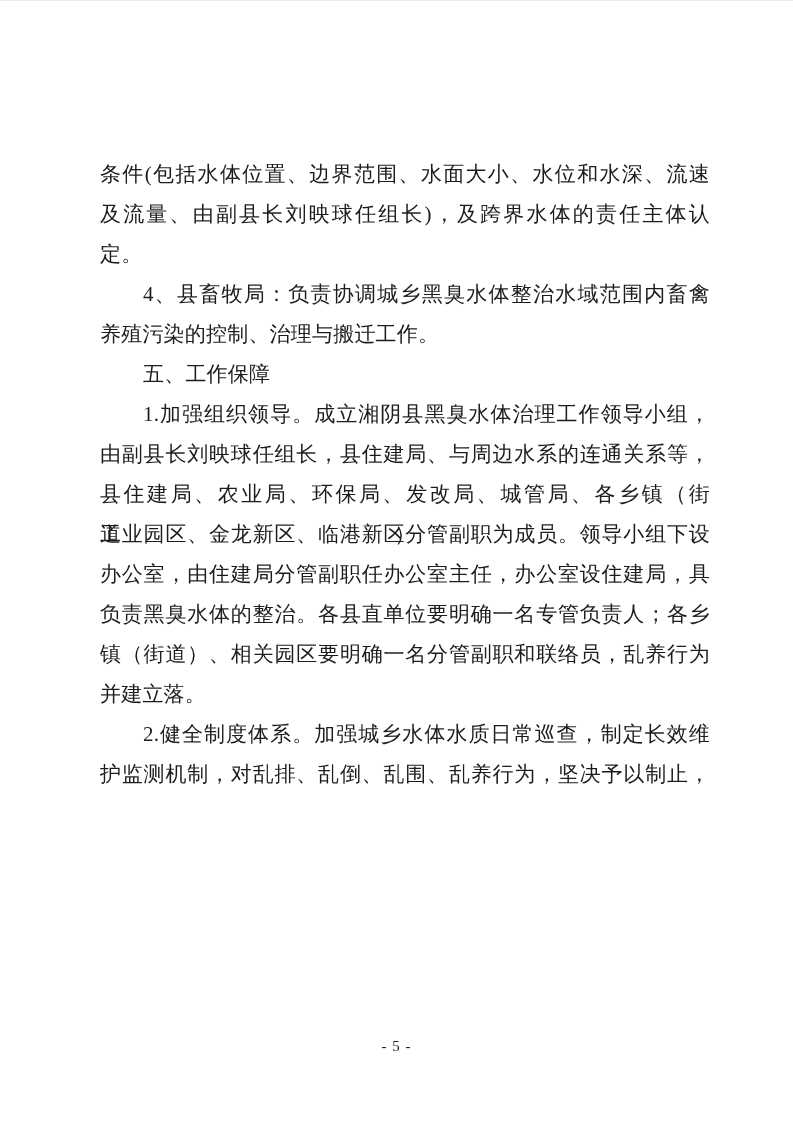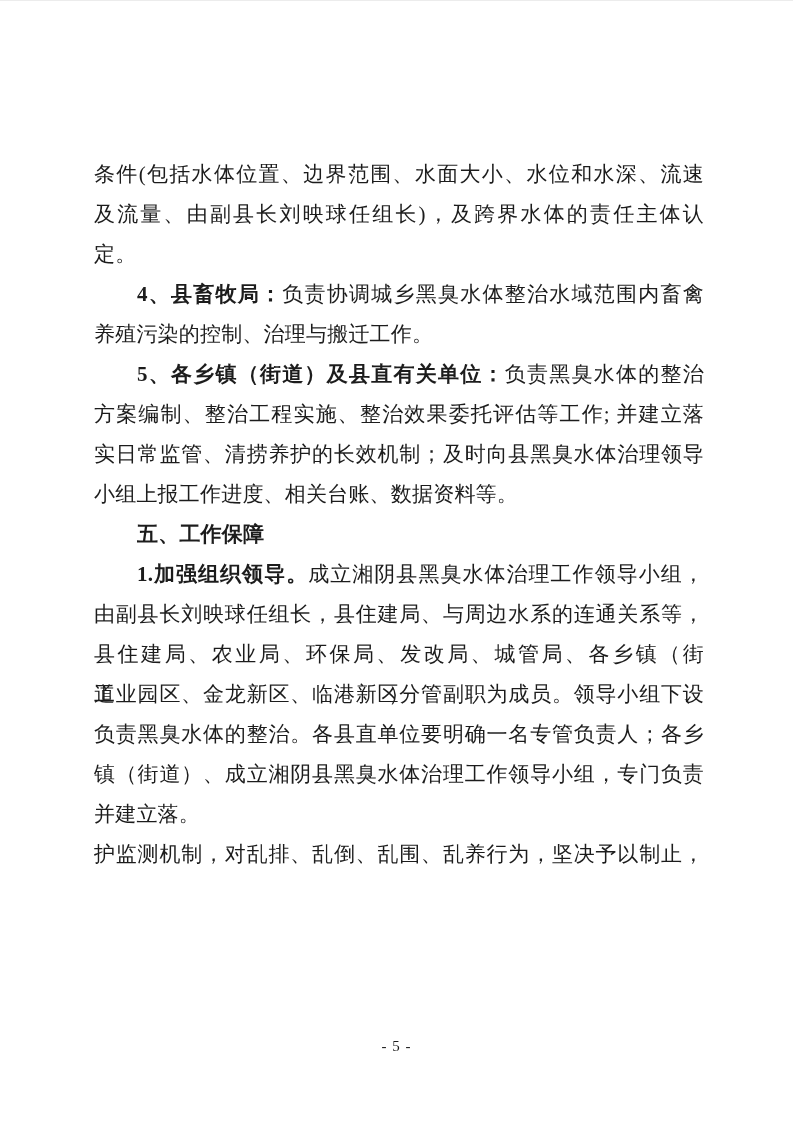--- a/index.html
+++ b/index.html
@@ -12,41 +12,41 @@
     width: 793px;
     height: 1122px;
     background: #ffffff;
     overflow: hidden;
     border-top: 1px solid #ececec;
     font-family: "Liberation Serif", "DejaVu Serif", serif;
     color: #1c1c1c;
   }
   .doc-body {
     position: absolute;
-    left: 94px;
+    left: 100px;
     top: 153px;
     width: 610px;
     font-size: 21px;
     letter-spacing: 0.2px;
   }
   .paragraph { margin: 0; padding: 0; }
   .line {
     height: 40px;
     line-height: 40px;
     text-align: justify;
     text-align-last: left;
     -moz-text-align-last: left;
   }
   .line.fill {
     text-align-last: justify;
     -moz-text-align-last: justify;
   }
   .line.indent { text-indent: 43px; }
   .run { font-weight: normal; }
-  .run.bold { font-weight: 700; }
+  .run.bold { font-weight: 400; }
   .page-footer {
     position: absolute;
     left: 0;
     top: 1034px;
     width: 793px;
     height: 22px;
     line-height: 22px;
     text-align: center;
     font-size: 15px;
     letter-spacing: 1px;
@@ -61,35 +61,31 @@
       <div class="paragraph">
         <div class="line fill"><span class="run">条件(包括水体位置、边界范围、水面大小、水位和水深、流速</span></div>
         <div class="line fill"><span class="run">及流量、由副县长刘映球任组长)，及跨界水体的责任主体认</span></div>
         <div class="line"><span class="run">定。</span></div>
       </div>
       <div class="paragraph">
         <div class="line fill indent"><span class="run bold">4、县畜牧局：</span><span class="run">负责协调城乡黑臭水体整治水域范围内畜禽</span></div>
         <div class="line"><span class="run">养殖污染的控制、治理与搬迁工作。</span></div>
       </div>
       <div class="paragraph">
-        <div class="line fill indent"><span class="run bold">5、各乡镇（街道）及县直有关单位：</span><span class="run">负责黑臭水体的整治</span></div>
-        <div class="line fill"><span class="run">方案编制、整治工程实施、整治效果委托评估等工作; 并建立落</span></div>
-        <div class="line fill"><span class="run">实日常监管、清捞养护的长效机制；及时向县黑臭水体治理领导</span></div>
-        <div class="line"><span class="run">小组上报工作进度、相关台账、数据资料等。</span></div>
-      </div>
-      <div class="paragraph">
         <div class="line indent"><span class="run bold">五、工作保障</span></div>
       </div>
       <div class="paragraph">
         <div class="line fill indent"><span class="run bold">1.加强组织领导。</span><span class="run">成立湘阴县黑臭水体治理工作领导小组，</span></div>
         <div class="line fill"><span class="run">由副县长刘映球任组长，县住建局、与周边水系的连通关系等，</span></div>
         <div class="line fill"><span class="run">县住建局、农业局、环保局、发改局、城管局、各乡镇（街道）、</span></div>
         <div class="line fill"><span class="run">工业园区、金龙新区、临港新区分管副职为成员。领导小组下设</span></div>
+        <div class="line fill"><span class="run">办公室，由住建局分管副职任办公室主任，办公室设住建局，具</span></div>
         <div class="line fill"><span class="run">负责黑臭水体的整治。各县直单位要明确一名专管负责人；各乡</span></div>
-        <div class="line fill"><span class="run">镇（街道）、成立湘阴县黑臭水体治理工作领导小组，专门负责</span></div>
+        <div class="line fill"><span class="run">镇（街道）、相关园区要明确一名分管副职和联络员，乱养行为</span></div>
         <div class="line"><span class="run">并建立落。</span></div>
       </div>
       <div class="paragraph">
+        <div class="line fill indent"><span class="run bold">2.健全制度体系。</span><span class="run">加强城乡水体水质日常巡查，制定长效维</span></div>
         <div class="line fill"><span class="run">护监测机制，对乱排、乱倒、乱围、乱养行为，坚决予以制止，</span></div>
       </div>
     </div>
   <div class="page-footer">- 5 -</div>
 </div>
 
 </body></html>

